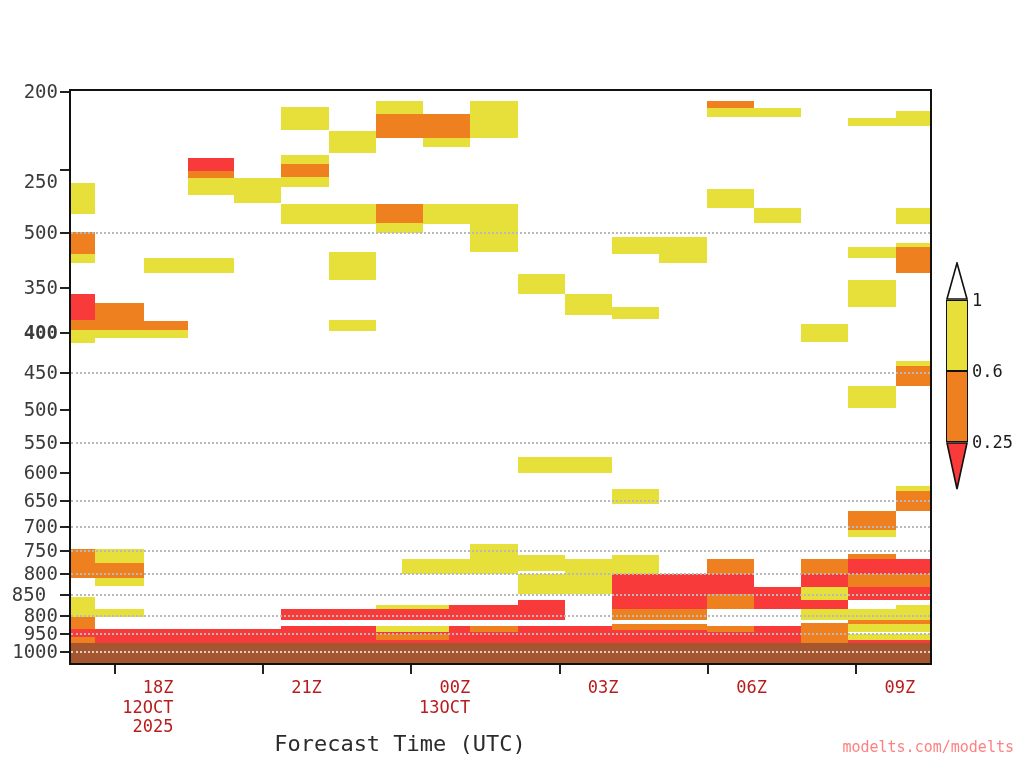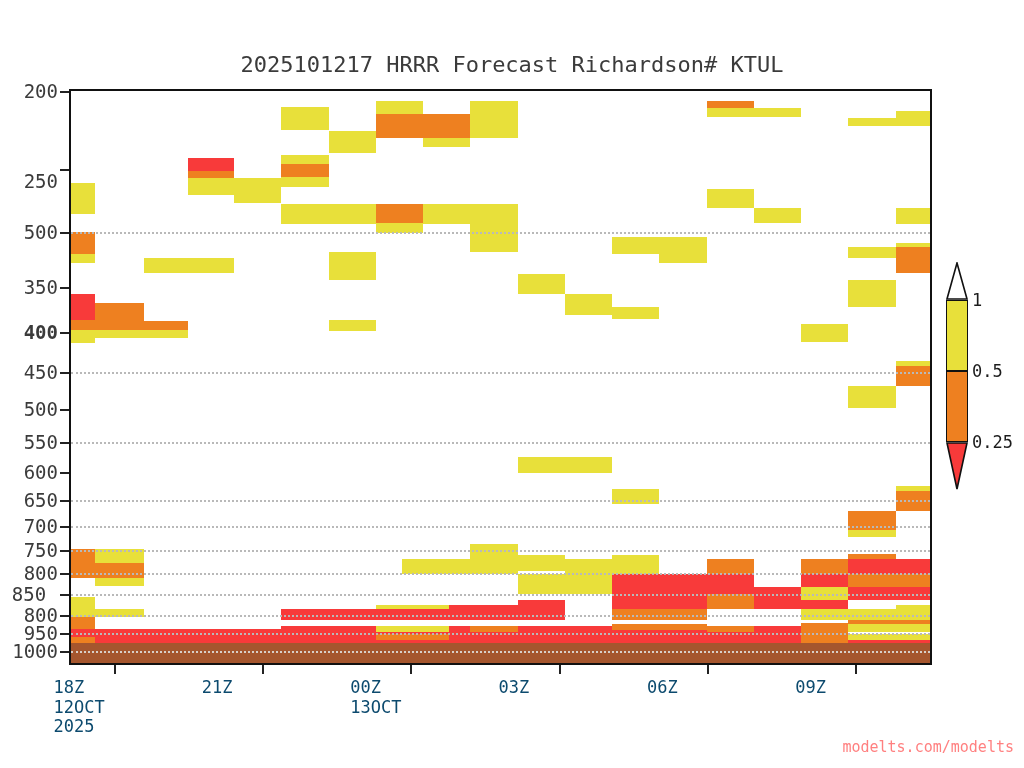--- a/index.html
+++ b/index.html
@@ -30,22 +30,22 @@
   .terrain{position:absolute;left:0;width:100%;background:#a5562e;}
   .ylab{
     position:absolute;text-align:right;width:58px;
     font-size:19px;color:#3b3b3b;line-height:1;white-space:pre;
   }
   .ytickmark{position:absolute;height:0;border-top:2px solid #222;}
 
   
   .xtickmark{position:absolute;width:0;border-left:2px solid #222;}
   .xlab{
-    position:absolute;text-align:left;
-    font-size:17px;color:#0c4a6e;line-height:1.15;white-space:pre;
+    position:absolute;text-align:right;
+    font-size:17px;color:#b91c1c;line-height:1.15;white-space:pre;
   }
   .xtitle{
     position:absolute;left:0;top:731px;width:800px;text-align:center;
     font-size:22px;color:#2b2b2b;white-space:pre;
   }
   .credit{
     position:absolute;right:10px;top:738px;
     font-size:15px;color:#ff8080;white-space:pre;
   }
 
@@ -55,21 +55,20 @@
   .cblab{
     position:absolute;left:26px;font-size:17px;color:#1c1c1c;
     line-height:1;white-space:pre;
   }
 </style>
 </head>
 <body>
 
 <div id="root">
 
-  <div class="title">2025101217 HRRR Forecast Richardson# KTUL</div>
 
   <div class="plot">
     <div class="cells" id="cells-layer">
         <div class="cell" style="left: 0px; width: 24.052px; top: 91.52px; height: 31.46px; background: rgb(232, 224, 58);"></div>
         <div class="cell" style="left: 0px; width: 24.052px; top: 141.284px; height: 21.736px; background: rgb(238, 128, 32);"></div>
         <div class="cell" style="left: 0px; width: 24.052px; top: 163.02px; height: 8.58px; background: rgb(232, 224, 58);"></div>
         <div class="cell" style="left: 0px; width: 24.052px; top: 203.06px; height: 25.74px; background: rgb(248, 58, 58);"></div>
         <div class="cell" style="left: 0px; width: 24.052px; top: 228.8px; height: 10.296px; background: rgb(238, 128, 32);"></div>
         <div class="cell" style="left: 0px; width: 24.052px; top: 239.096px; height: 12.584px; background: rgb(232, 224, 58);"></div>
         <div class="cell" style="left: 24.052px; width: 48.963px; top: 211.64px; height: 18.304px; background: rgb(238, 128, 32);"></div>
@@ -248,25 +247,26 @@
       <div class="xtickmark" style="left: 855.267px; top: 665px; height: 9px;"></div>
       <div class="xlab" style="left: 795.267px; top: 678px; width: 120px;"><div>09Z</div></div>
     </div>
 
   <div class="cbar">
 
     <div class="cbseg" id="cb-seg-0" style="top: 0px; height: 71px; background: rgb(232, 224, 58);"></div>
     <div class="cbseg" id="cb-seg-1" style="top: 71px; height: 71px; background: rgb(238, 128, 32);"></div>
 
     <div class="cblab" style="top:-8px">1</div>
-    <div class="cblab" style="top:63px">0.5</div>
+    <div class="cblab" style="top:63px">0.6</div>
     <div class="cblab" style="top:134px">0.25</div>
   <div style="position: absolute; left: 0px; top: -38px; width: 22px; height: 38px; background: none;"><svg width="22" height="38" viewBox="0 0 22 38">
           <polygon points="11,1 21,37 1,37" fill="#ffffff" stroke="#111" stroke-width="1.6"></polygon>
         </svg></div>
       <div style="position: absolute; left: 0px; top: 142px; width: 22px; height: 48px;"><svg width="22" height="48" viewBox="0 0 22 48">
           <polygon points="1,1 21,1 11,47" fill="#f83a3a" stroke="#111" stroke-width="1.6"></polygon>
         </svg></div>
     </div>
 
+  <div class="xtitle">Forecast Time (UTC)</div>
   <div class="credit">modelts.com/modelts</div>
 
 </div>
 
 </body></html>

